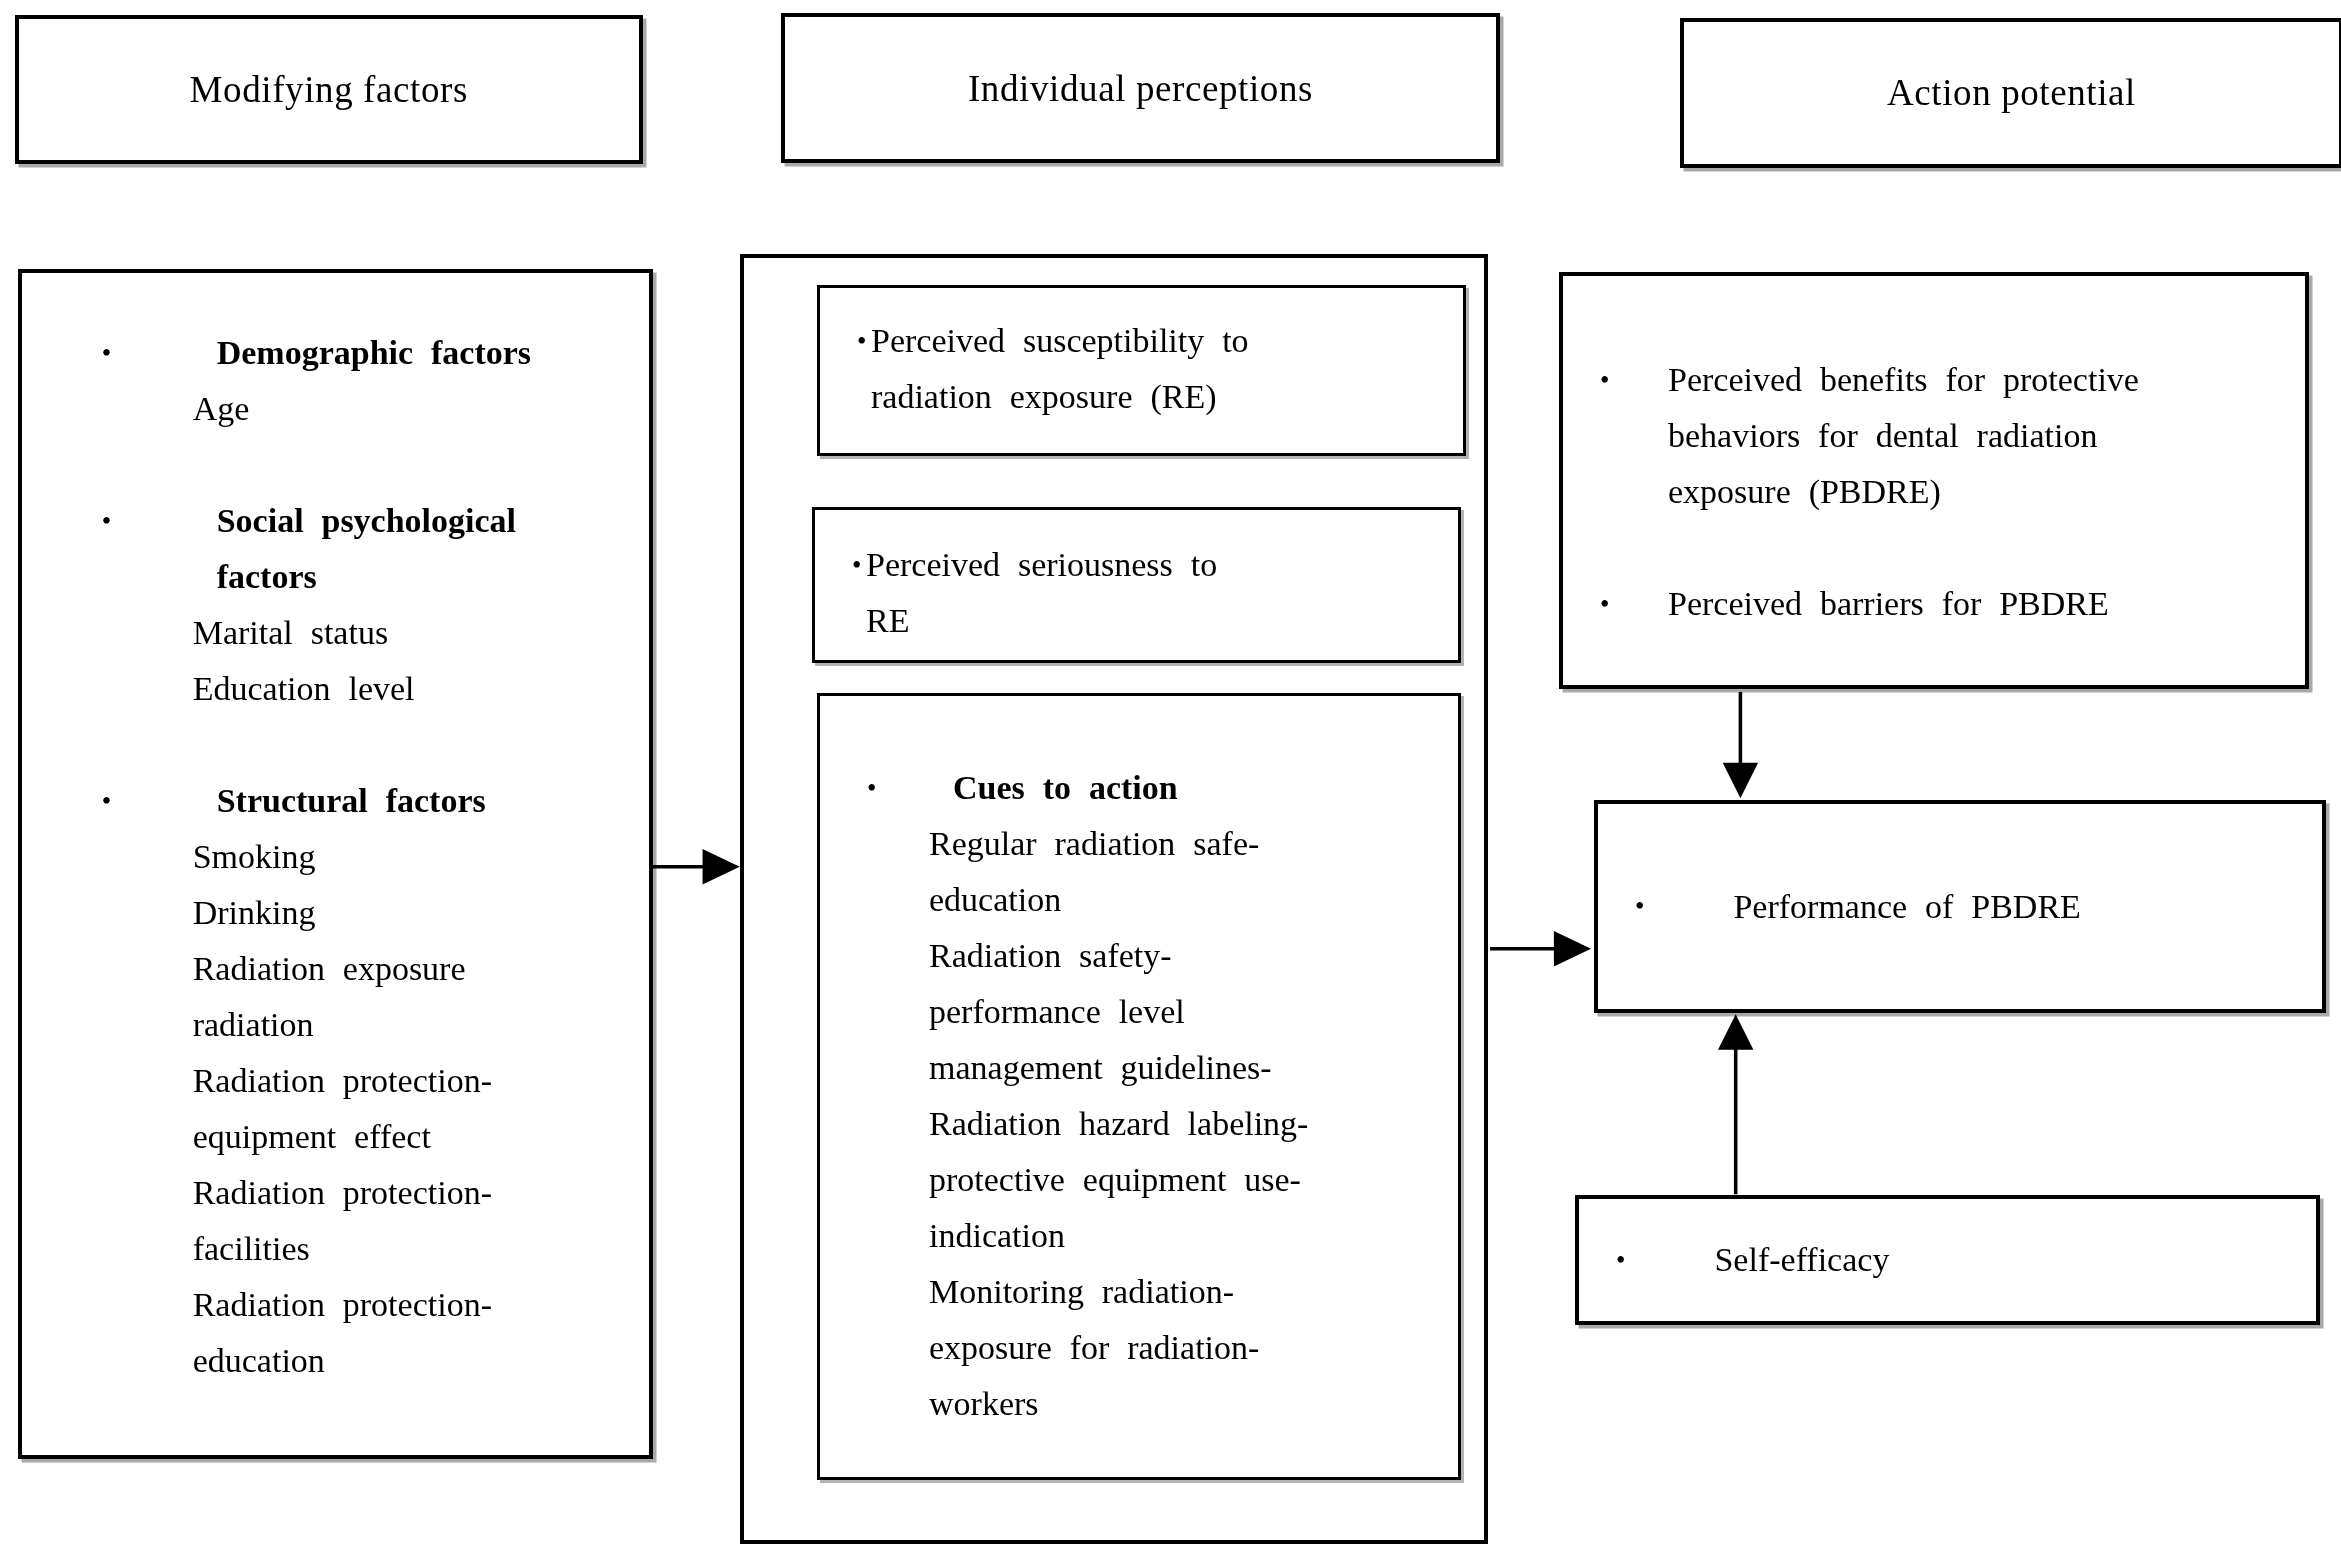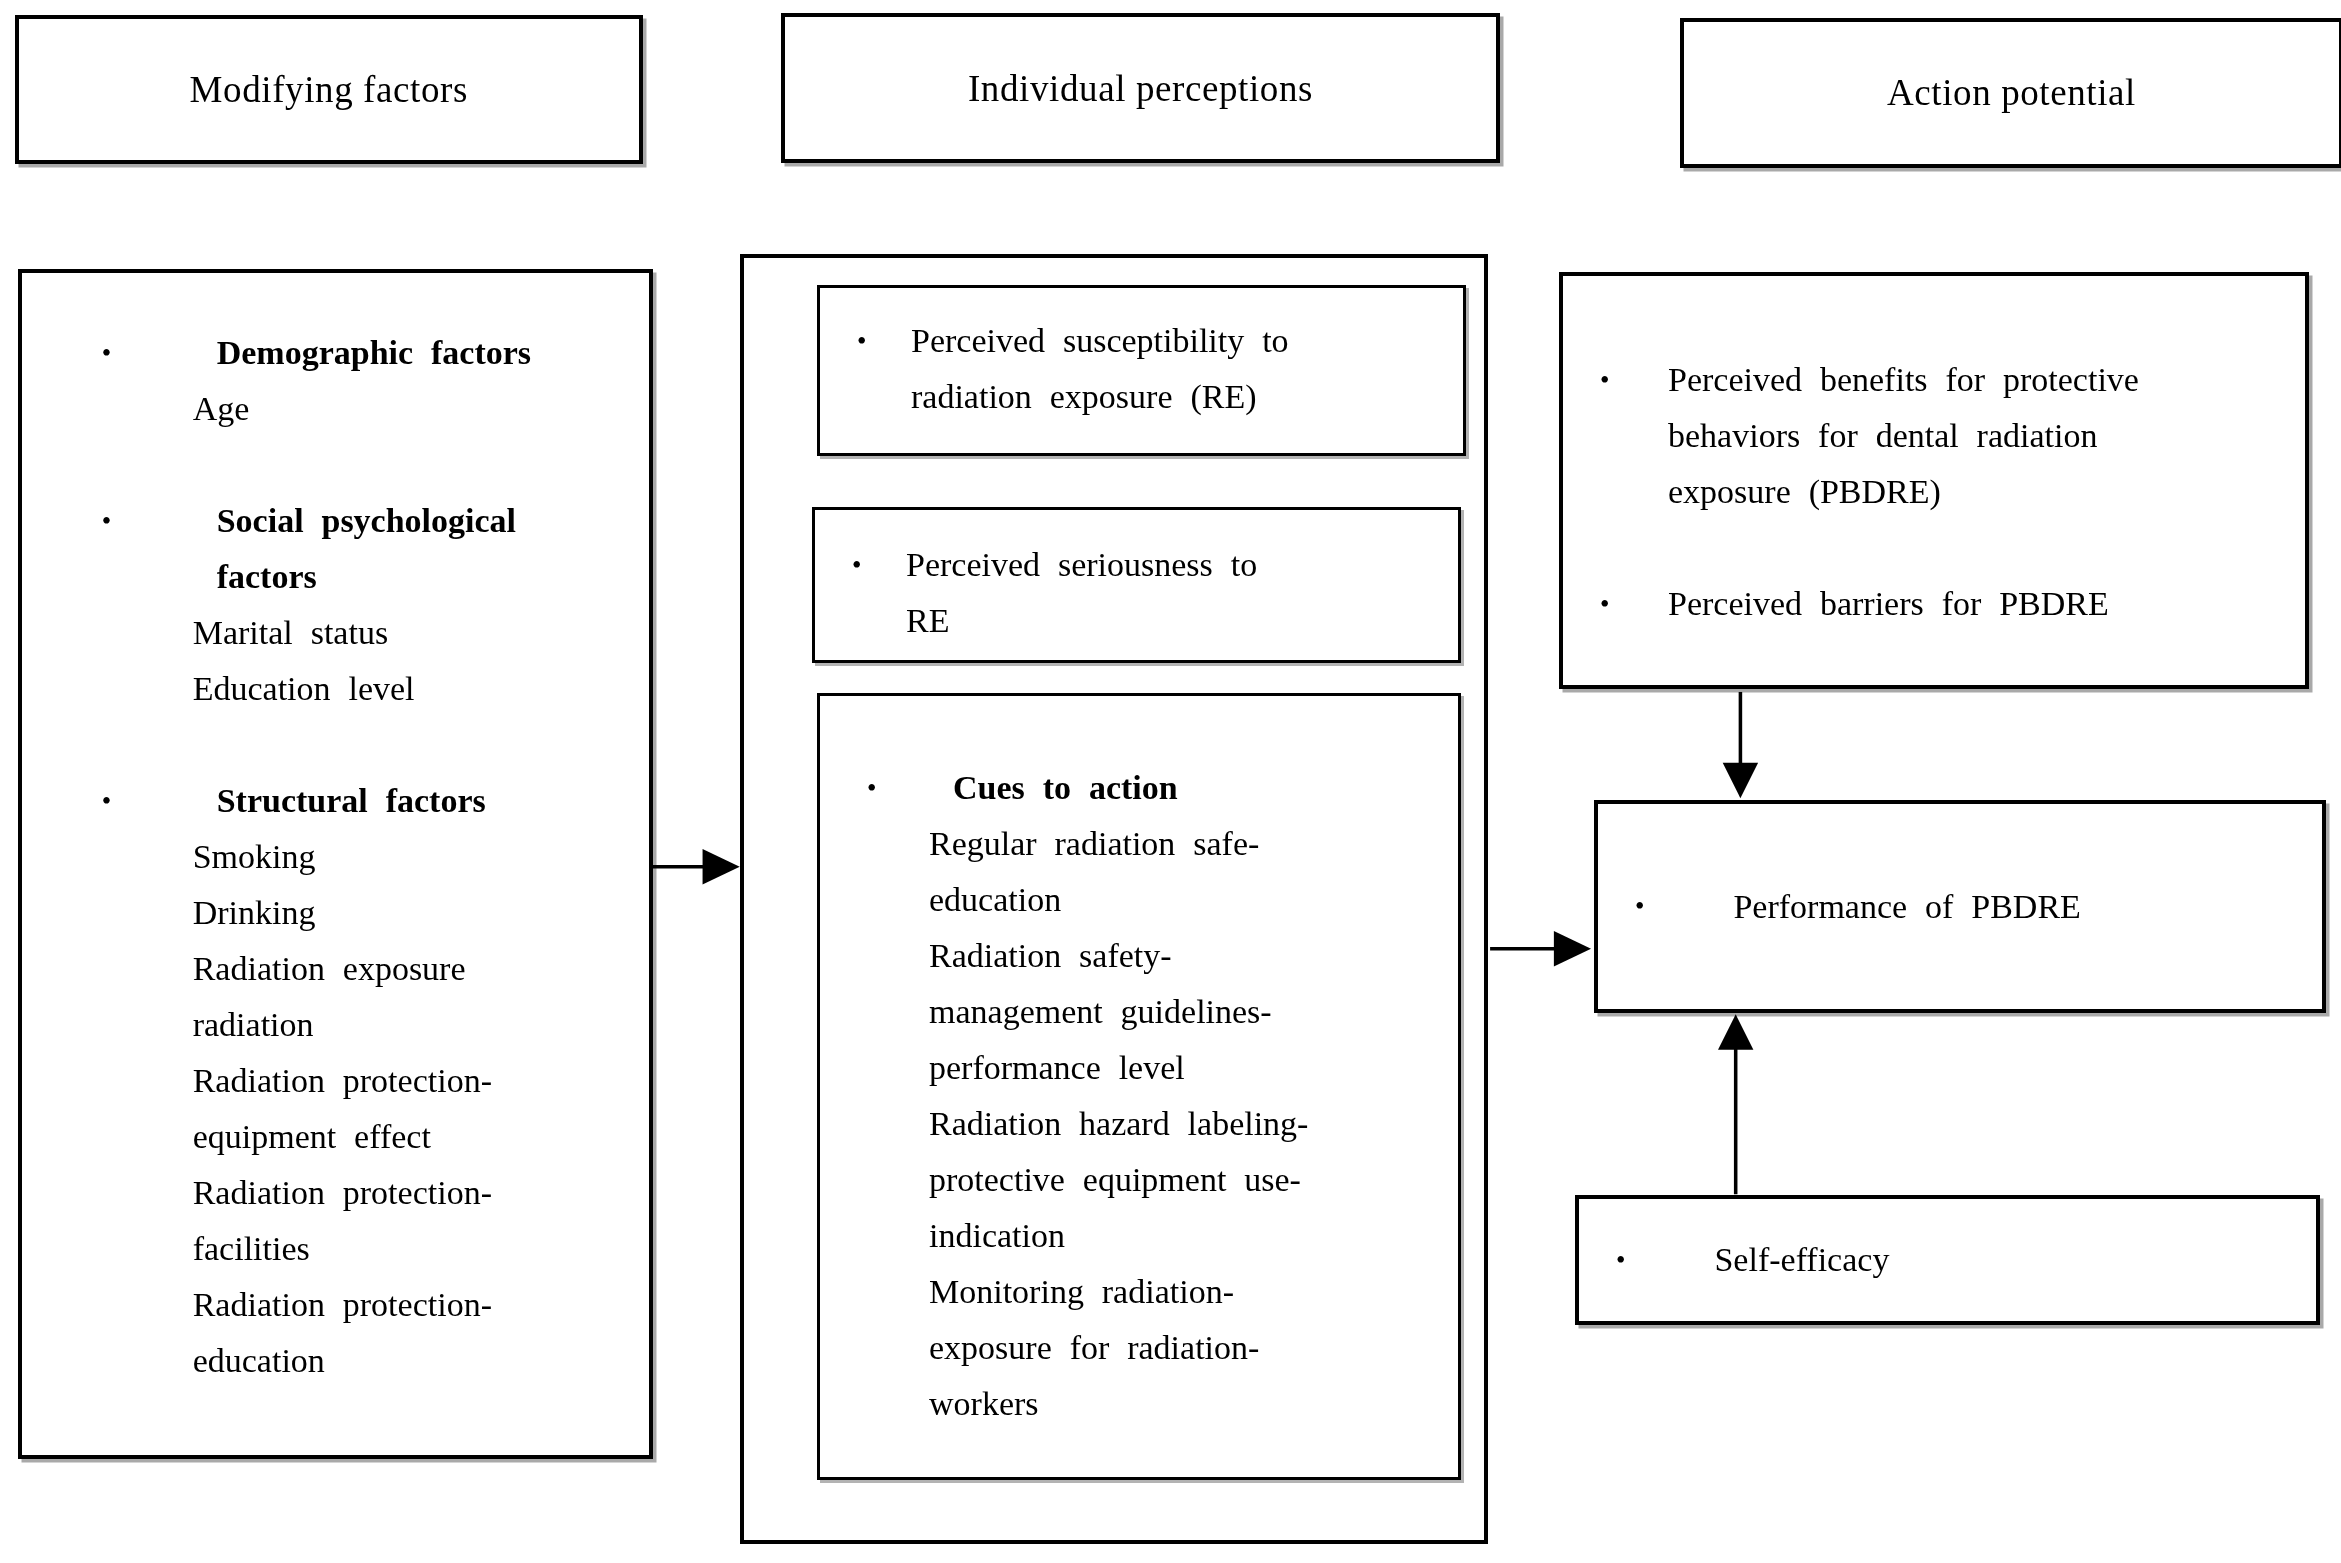--- a/index.html
+++ b/index.html
@@ -35,21 +35,21 @@
   .ln-blank{height:56px;}
   .ln-bullet-bold .tx,.ln-bold-cont .tx{font-weight:bold;}
   
   .leftbox .lines{padding-top:52px;}
   .leftbox .mk{left:80px;}
   .leftbox .ln-bullet-bold .tx{margin-left:195px;display:inline-block;}
   .leftbox .ln-bold-cont .tx{margin-left:195px;display:inline-block;}
   .leftbox .ln-plain .tx{margin-left:171px;display:inline-block;}
   
   .pbox .mk{left:37px;}
-  .pbox .tx{margin-left:91px;display:inline-block;}
+  .pbox .tx{margin-left:51px;display:inline-block;}
   .pbox1 .lines{padding-top:25px;}
   .pbox2 .lines{padding-top:27px;}
   
   .cues .lines{padding-top:64px;}
   .cues .mk{left:47px;}
   .cues .ln-bullet-bold .tx{margin-left:133px;display:inline-block;}
   .cues .ln-plain .tx{margin-left:109px;display:inline-block;}
   
   .abox .lines{padding-top:76px;}
   .abox .mk{left:37px;}
@@ -202,25 +202,25 @@
           <div class="ln ln-plain">
             
             <span class="tx">education</span>
           </div>
           <div class="ln ln-plain">
             
             <span class="tx">Radiation safety-</span>
           </div>
           <div class="ln ln-plain">
             
+            <span class="tx">performance level</span>
+          </div>
+          <div class="ln ln-plain">
+            
             <span class="tx">management guidelines-</span>
-          </div>
-          <div class="ln ln-plain">
-            
-            <span class="tx">performance level</span>
           </div>
           <div class="ln ln-plain">
             
             <span class="tx">Radiation hazard labeling-</span>
           </div>
           <div class="ln ln-plain">
             
             <span class="tx">protective equipment use-</span>
           </div>
           <div class="ln ln-plain">

